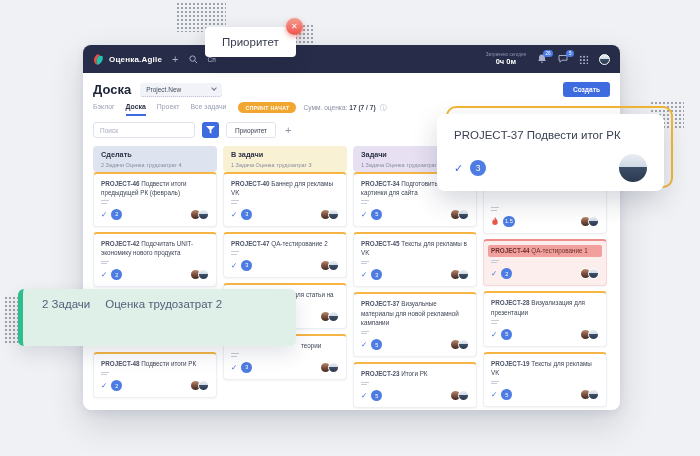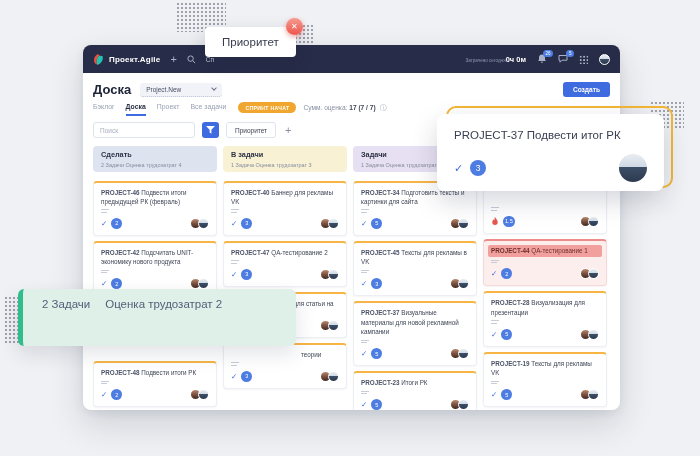--- a/index.html
+++ b/index.html
@@ -11,21 +11,21 @@
   .window{position:absolute;left:83px;top:45px;width:537px;height:365px;background:#fff;border-radius:8px;
           box-shadow:0 14px 34px rgba(25,35,65,.16),0 3px 10px rgba(25,35,65,.08);overflow:hidden;z-index:10}
 
   
   .navbar{height:28px;background:#272c48;display:flex;align-items:center;padding:0 10px;gap:10px}
   .brand{color:#fff;font-size:8px;font-weight:700;letter-spacing:.2px;display:flex;align-items:center;gap:5px}
   .nav-ic{color:#aab1c8;display:flex;align-items:center}
   .nav-plus{font-size:11px;line-height:1;color:#aab1c8;font-weight:400}
   .nav-text{color:#c7ccdd;font-size:6.5px}
   .nav-right{margin-left:auto;display:flex;align-items:center;gap:11px}
-  .time{display:flex;flex-direction:row;align-items:flex-end;line-height:1.2}
+  .time{display:flex;flex-direction:column;align-items:center;line-height:1.2}
   .time .lbl{font-size:4.6px;color:#8d94ad}
   .time .val{font-size:7.5px;color:#fff;font-weight:700}
   .icwrap{position:relative;display:flex}
   .mini-badge{position:absolute;top:-4px;right:-6px;background:#4d7ce2;color:#fff;font-size:4.6px;
               border-radius:6px;padding:1px 2.5px;line-height:1.1}
   .grid-ic{width:9px;height:9px;background-image:radial-gradient(circle,#aab1c8 1px,transparent 1.2px);
            background-size:3.4px 3.4px;background-position:0 0}
   .nav-avatar{width:16px;height:16px;border-radius:3px}
 
   
@@ -55,21 +55,21 @@
           padding:0 6px;color:#3d4354;outline:none;font-family:inherit}
   .search::placeholder{color:#a8aebf}
   .funnel-btn{width:17px;height:16px;background:#3e6be0;border-radius:3px;display:grid;place-items:center;border:none}
   .chip{height:16px;border:1px solid #dfe3ec;border-radius:3px;background:#fff;font-size:6.5px;
         color:#3d4354;padding:0 8px;display:flex;align-items:center}
   .add-btn{color:#8a90a2;font-size:11px;line-height:1;background:none;border:none;margin-left:2px}
 
   
   .kanban{display:flex;gap:6px;padding:3px 10px 0}
   .col{width:124px;display:flex;flex-direction:column;flex:none}
-  .col-hdr{border-radius:4px;padding:4px 8px;margin-bottom:9px}
+  .col-hdr{border-radius:4px;padding:4px 8px;margin-bottom:0}
   .col-hdr .t{font-size:7.3px;font-weight:700;color:#2c3246}
   .col-hdr .s{font-size:5.5px;color:#858c9f;margin-top:2.5px}
   .hdr-blue{background:#dde4f0}.hdr-yellow{background:#f9f1d4}.hdr-purple{background:#e7e0f2}
   .hdr-spacer{height:26px;margin-bottom:9px}
   .cards{display:flex;flex-direction:column;gap:5px}
   .card{background:#fff;border:1px solid #eceff4;border-top:2px solid #f6b545;border-radius:4px;
         box-shadow:0 1px 2px rgba(30,40,70,.05);padding:5px 7px 6px;cursor:pointer}
   .ttl{font-size:6.3px;line-height:1.5;color:#3f4657}
   .cid{font-weight:700;color:#4c5368}
   .desc{margin-top:3px}
@@ -132,21 +132,21 @@
   <div class="spk spk-d"></div>
 
   <div class="window">
 
     <div class="navbar">
       <div class="brand">
         <svg width="11" height="11" viewBox="0 0 12 12">
             <path d="M5.5 0 C1.5 2 0 6 2 10 L5 12 C3 8 4 4 7 1.5 Z" fill="#ef4b41"></path>
             <path d="M7 1.5 C4 4 3 8 5 12 C9 10.5 11.5 6.5 10.5 2.5 Z" fill="#21c3ae"></path>
           </svg>
-        <span>Проект.Agile</span>
+        <span>Оценка.Agile</span>
       </div>
       <span class="nav-ic nav-plus">+</span>
       <span class="nav-ic">
         <svg width="9" height="9" viewBox="0 0 10 10">
             <circle cx="4" cy="4" r="3" stroke="#aab1c8" stroke-width="1.1" fill="none"></circle>
             <line x1="6.4" y1="6.4" x2="9" y2="9" stroke="#aab1c8" stroke-width="1.1"></line>
           </svg>
       </span>
       <span class="nav-text">Сп</span>
       <div class="nav-right">

